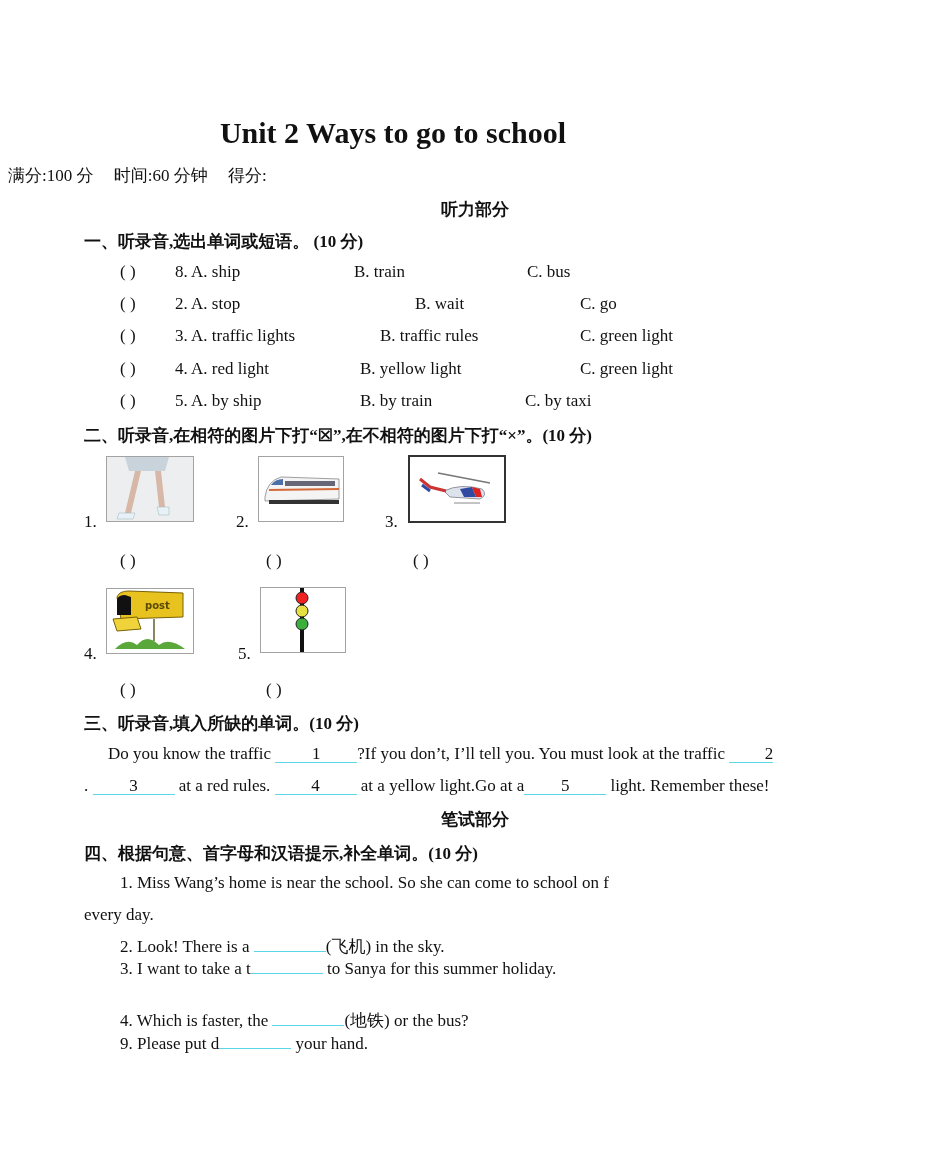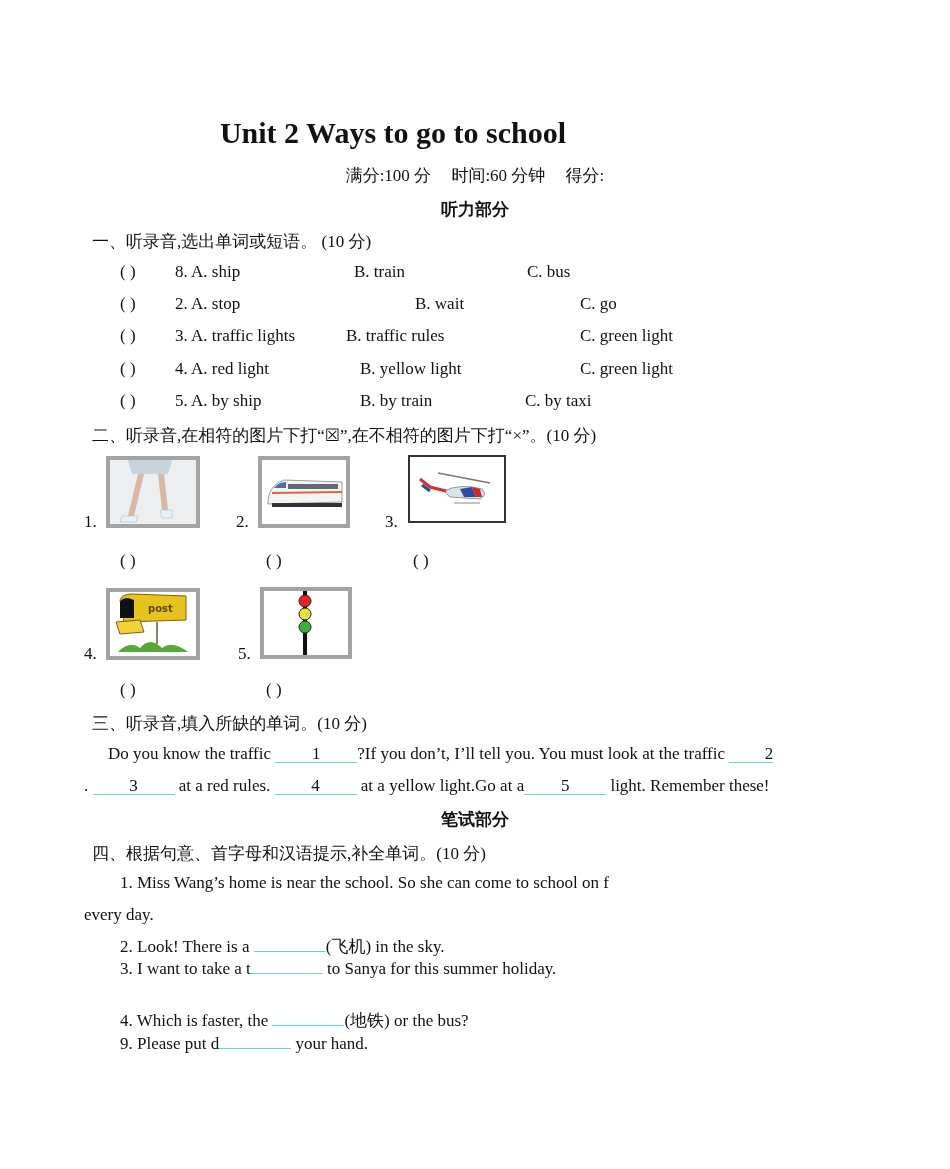--- a/index.html
+++ b/index.html
@@ -1,27 +1,27 @@
 <!DOCTYPE html>
 <html><head>
 <meta charset="utf-8">
 <style>
   html, body { margin: 0; padding: 0; background: #ffffff; }
   body { width: 950px; height: 1169px; position: relative; overflow: hidden;
          font-family: "Liberation Serif", "DejaVu Serif", serif; color: #111; }
   .abs { position: absolute; white-space: nowrap; }
   .title { left: 0; width: 786px; top: 116px; text-align: center; font-size: 30px; font-weight: bold; }
-  .meta { left: 0; width: 950px; top: 164px; text-align: center; font-size: 17px; }
+  .meta { left: 0; width: 950px; top: 164px; font-size: 17px; }
   .meta span { margin: 0 8px; }
   .part { left: 0; width: 950px; text-align: center; font-size: 17px; font-weight: bold; }
-  .sec { left: 84px; font-size: 17px; font-weight: normal; margin-left: 8px; }
+  .sec { left: 84px; font-size: 17px; font-weight: bold; }
   .line { font-size: 17px; }
   .paren { display: inline-block; width: 55px; }
   .blank { display: inline-block; border-bottom: 1.5px solid #5ad6e6; text-align: center; line-height: 17px; }
-  .pic { position: absolute; border: 4px solid #a3a3a3; background: #fff; overflow: hidden; }
+  .pic { position: absolute; border: 1px solid #a3a3a3; background: #fff; overflow: hidden; }
   .pic.dark { border: 2px solid #333; }
   .lbl { font-size: 17px; }
 </style>
 </head>
 <body>
 
 <div class="abs title">Unit 2  Ways to go to school</div>
 <div class="abs meta">
   <span>满分:100 分</span>
   <span>时间:60 分钟</span>
@@ -36,21 +36,21 @@
   <div class="abs line" style="top:262px;left:354px">B. train</div>
   <div class="abs line" style="top:262px;left:527px">C. bus</div>
 
   <div class="abs line" style="top:294px;left:120px">
     <span class="paren">(        )</span><span>2. A. stop</span></div>
   <div class="abs line" style="top:294px;left:415px">B. wait</div>
   <div class="abs line" style="top:294px;left:580px">C. go</div>
 
   <div class="abs line" style="top:326px;left:120px">
     <span class="paren">(        )</span><span>3. A. traffic lights</span></div>
-  <div class="abs line" style="top:326px;left:346px">B. traffic rules</div>
+  <div class="abs line" style="top:326px;left:380px">B. traffic rules</div>
   <div class="abs line" style="top:326px;left:580px">C. green light</div>
 
   <div class="abs line" style="top:359px;left:120px">
     <span class="paren">(        )</span><span>4. A. red light</span></div>
   <div class="abs line" style="top:359px;left:360px">B. yellow light</div>
   <div class="abs line" style="top:359px;left:580px">C. green light</div>
 
   <div class="abs line" style="top:391px;left:120px">
     <span class="paren">(        )</span><span>5. A. by ship</span></div>
   <div class="abs line" style="top:391px;left:360px">B. by train</div>

